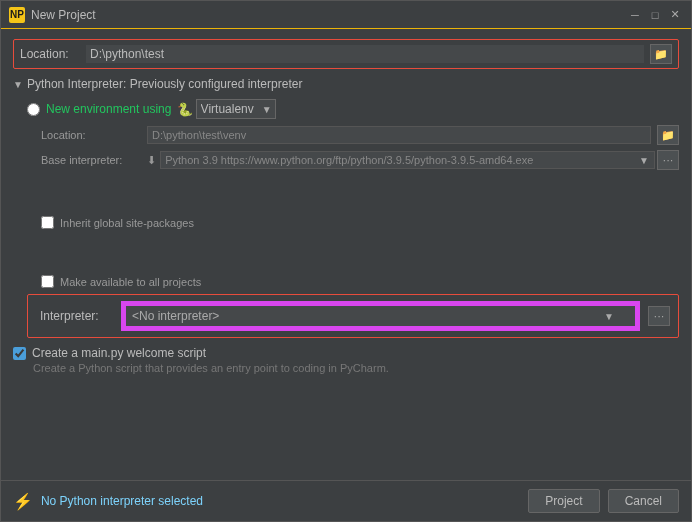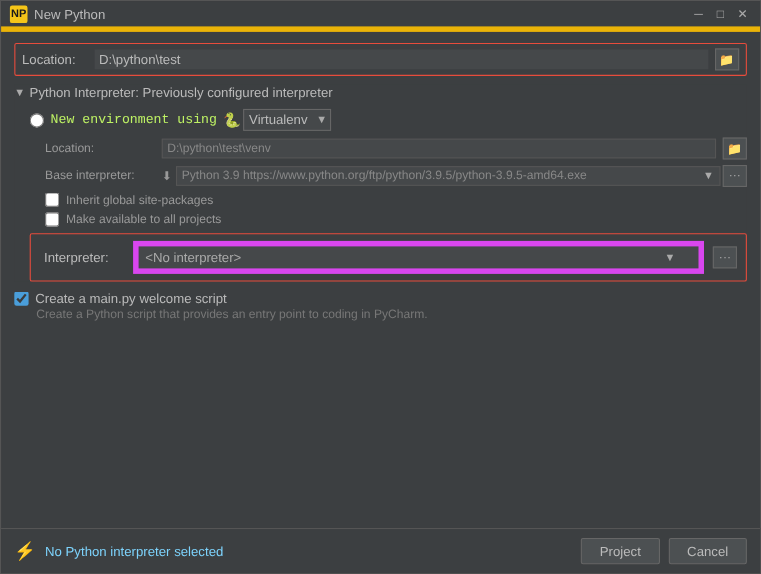--- a/index.html
+++ b/index.html
@@ -19,21 +19,21 @@
       border: 1px solid #555;
       display: flex;
       flex-direction: column;
     }
     .titlebar {
       background: #3c3f41;
       height: 28px;
       display: flex;
       align-items: center;
       padding: 0 8px;
-      border-bottom: 5px solid #eab308;
+      border-bottom: 1px solid #eab308;
       flex-shrink: 0;
     }
     .titlebar-icon {
       width: 16px;
       height: 16px;
       margin-right: 6px;
       background: #f5c518;
       border-radius: 2px;
       display: flex;
       align-items: center;
@@ -134,22 +134,21 @@
     .radio-row {
       display: flex;
       align-items: center;
       gap: 6px;
     }
     .radio-input {
       accent-color: #4a9eda;
       cursor: pointer;
     }
     .radio-label {
-      color: #bef264;
-      font-family: Liberation Mono, monospace;
+      color: #22c55e;
     }
 
     
     .env-type-select {
       background: #45484a;
       border: 1px solid #666;
       color: #bbbbbb;
       font-size: 12px;
       padding: 2px 18px 2px 4px;
       appearance: none;
@@ -232,20 +231,21 @@
       font-size: 11px;
       margin-left: 2px;
       flex-shrink: 0;
     }
 
     
     .checkbox-row {
       display: flex;
       align-items: center;
       gap: 6px;
+      margin-top: 41px;
     }
     .checkbox-input {
       accent-color: #4a9eda;
       cursor: pointer;
     }
     .checkbox-label {
       color: #999;
       font-size: 11px;
     }
 
@@ -353,21 +353,21 @@
   </style>
 </head>
 <body>
 
 <div class="window">
 
   <div class="titlebar">
     <div class="titlebar-icon">
       <span>NP</span>
     </div>
-    <span class="titlebar-title">New Python</span>
+    <span class="titlebar-title">New Project</span>
     <div class="titlebar-controls">
       <div class="titlebar-btn">─</div>
       <div class="titlebar-btn">□</div>
       <div class="titlebar-btn">✕</div>
     </div>
   </div>
 
   <div class="content">
 
     <div class="location-row">

